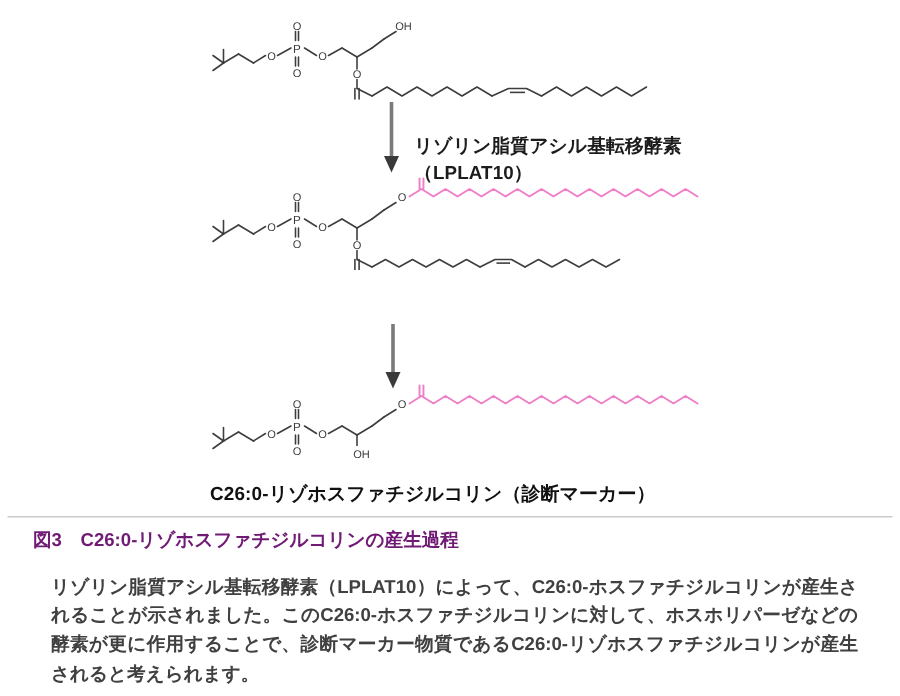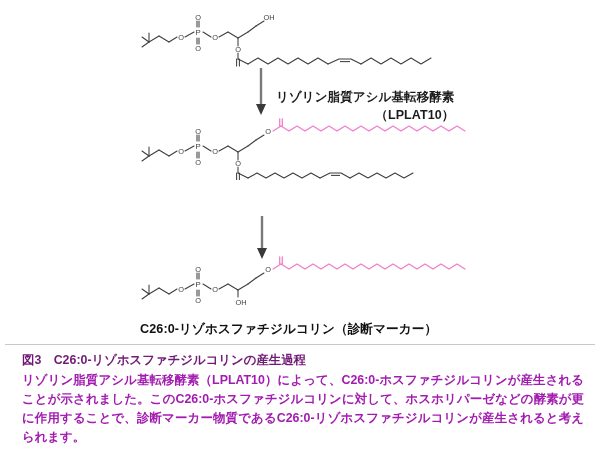--- a/index.html
+++ b/index.html
@@ -58,21 +58,21 @@
     position: absolute;
     font-size: 12.5px;
     font-weight: 700;
     line-height: 1.45;
     color: #1c1c1c;
     white-space: nowrap;
     letter-spacing: 0.1px;
   }
   .enzyme-label .sub {
     display: block;
-    text-align: right;
+    text-align: left;
     font-weight: 700;
   }
 
   
   .compound-name {
     position: absolute;
     font-size: 12.6px;
     font-weight: 700;
     color: #111111;
     white-space: nowrap;
@@ -90,23 +90,23 @@
     font-size: 12.4px;
     font-weight: 700;
     color: #701a75;
     line-height: 1.55;
     margin: 0 0 0.5px 0;
     white-space: nowrap;
   }
   .caption-body {
     font-size: 12.4px;
     font-weight: 700;
-    color: #a21caf;
+    color: #404040;
     line-height: 1.54;
-    margin: 0;
+    margin: 12px;
     text-align: justify;
     text-justify: inter-character;
   }
   .caption-body p {
     margin: 0;
   }
 </style>
 </head>
 <body>
 

